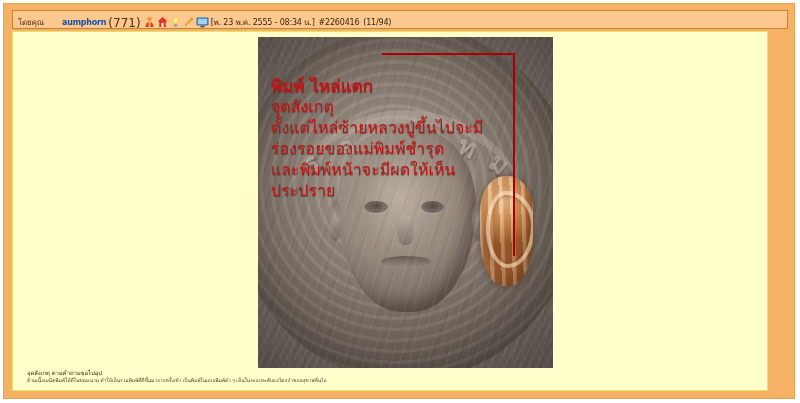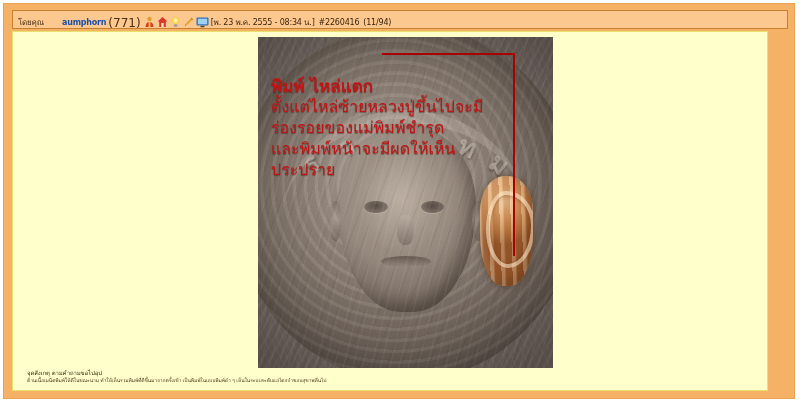--- a/index.html
+++ b/index.html
@@ -404,20 +404,21 @@
           <div class="gold-swirl"></div>
         </div>
       </div>
 
       <div class="callout-line-h" style="left:124px; top:16px; width:133px; height:2px;"></div>
       <div class="callout-line-v" style="left:255px; top:16px; width:2px; height:203px;"></div>
     </div>
 
     <div class="annot">
       <div class="annot-title">พิมพ์ ไหล่แตก</div>
+      <div class="annot-line">จุดสังเกตุ</div>
       <div class="annot-line">ตั้งแต่ไหล่ซ้ายหลวงปู่ขึ้นไปจะมี</div>
       <div class="annot-line">ร่องรอยของแม่พิมพ์ชำรุด</div>
       <div class="annot-line">และพิมพ์หน้าจะมีผดให้เห็น</div>
       <div class="annot-line">ประปราย</div>
     </div>
 
     <div class="footer">
       <div class="footer-line1">จุดสังเกตุ ตามคำถามขอไปอุป</div>
       <div class="footer-line2">ด้านเนื้อเมนิดพิมพ์ให้ดีในขณะนาม ทำให้เห็นรวมพิมพ์ที่ดีขึ้นมาจากครั้งเข้า เป็นพิมพ์ในแบบพิมพ์ตำ ๆ เห็นในระบบระดับแลไดจจำขอบสุขาพที่นไป</div>
     </div>

